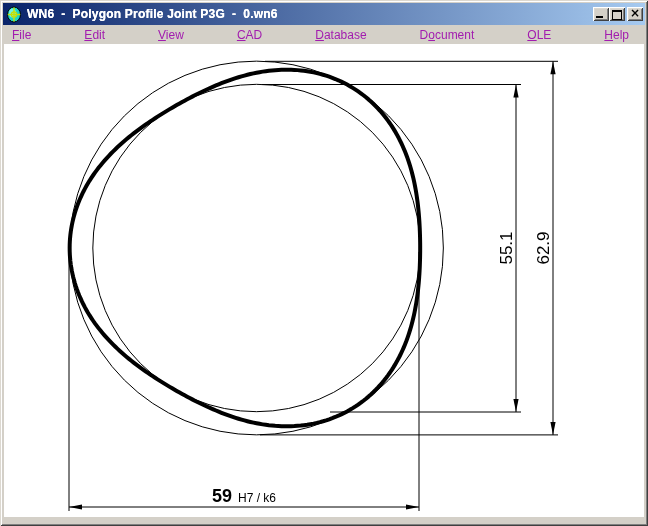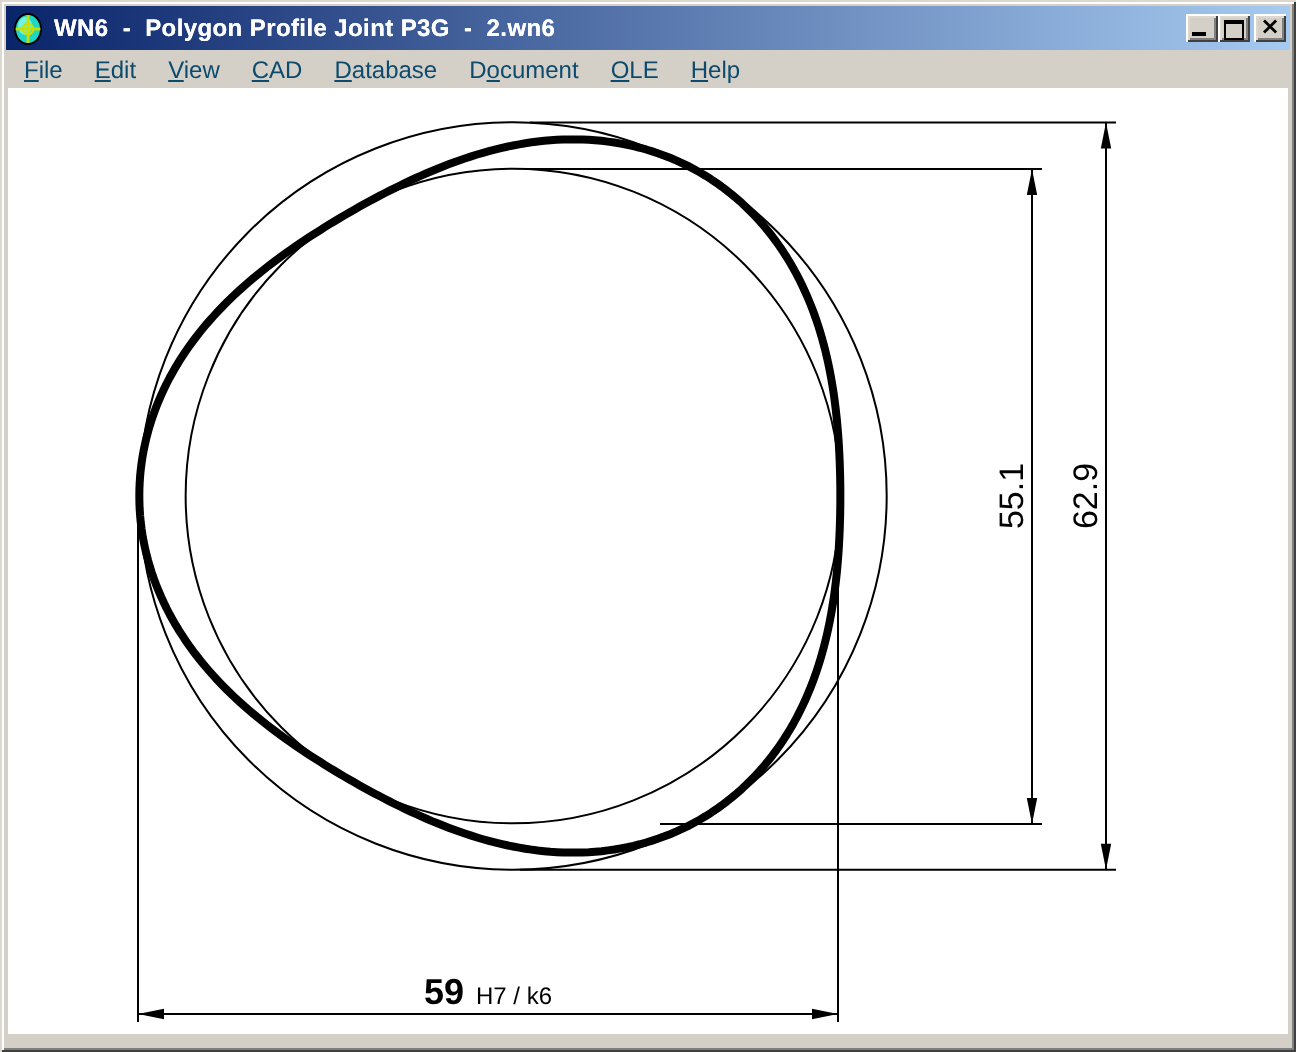--- a/index.html
+++ b/index.html
@@ -46,21 +46,21 @@
   }
   .glyph-close {
     position: absolute; inset: 0;
     font: bold 12px "DejaVu Sans", sans-serif;
     color: #000; text-align: center; line-height: 13px;
   }
   .menubar {
     position: absolute; left: 4px; top: 26px; right: 4px; height: 18px;
     background: #D4D0C8;
     display: flex; align-items: center;
-    font-size: 12px; color: #0c4a6e;
+    font-size: 12px; color: #a21caf; gap: 37px;
   }
   .menu-item {
     padding: 2px 8px 3px 8px;
     cursor: default;
   }
   .menu-item u { text-decoration: underline; }
   .canvas {
     position: absolute; left: 4px; top: 44px; width: 640px; height: 473px;
     background: #ffffff;
   }
@@ -79,21 +79,21 @@
 <div class="window">
 
   <div class="titlebar">
     <svg class="app-icon" viewBox="0 0 18 18">
       <ellipse cx="9" cy="9.5" rx="6.5" ry="7.5" fill="#1FD6C4" stroke="#000" stroke-width="1"></ellipse>
       <ellipse cx="7.5" cy="8" rx="3.5" ry="4.5" fill="#6FF2E2" stroke="none"></ellipse>
       <line x1="9" y1="2.5" x2="9" y2="16.5" stroke="#C8E000" stroke-width="1.4"></line>
       <line x1="2.8" y1="9.5" x2="15.2" y2="9.5" stroke="#C8E000" stroke-width="1.4"></line>
       <circle cx="9" cy="9.5" r="2.6" fill="none" stroke="#C8E000" stroke-width="1.2"></circle>
     </svg>
-    <span class="title-text">WN6  -  Polygon Profile Joint P3G  -  2.wn6</span>
+    <span class="title-text">WN6  -  Polygon Profile Joint P3G  -  0.wn6</span>
     <span class="win-buttons">
       <span class="win-btn">
           <span class="glyph-min"></span>
         </span>
       <span class="win-btn">
           <span class="glyph-max"></span>
         </span>
       <span class="win-btn close">
           <span class="glyph-close">×</span>
         </span>

